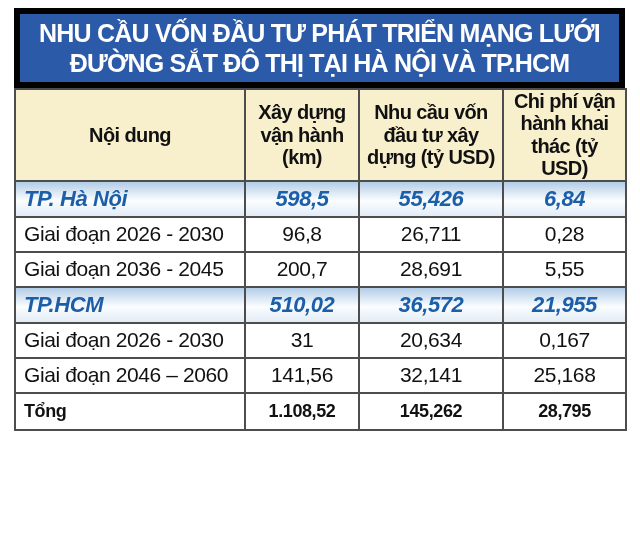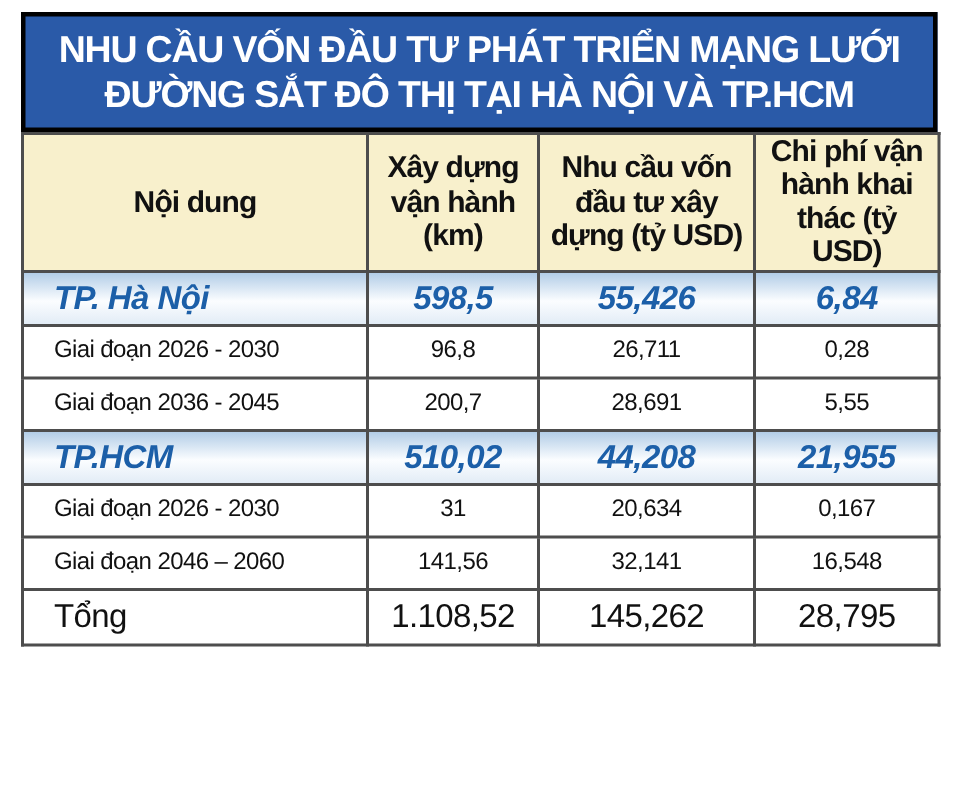--- a/index.html
+++ b/index.html
@@ -20,21 +20,21 @@
     left: 14px;
     top: 8px;
     width: 611px;
   }
   
   .title-banner {
     box-sizing: border-box;
     width: 611px;
     height: 80px;
     background: #2a5aa8;
-    border: 3px solid #000000;
+    border: 6px solid #000000;
     color: #ffffff;
     font-weight: bold;
     font-size: 25px;
     letter-spacing: -0.8px;
     line-height: 1.2;
     text-align: center;
     display: flex;
     flex-direction: column;
     justify-content: center;
     white-space: pre-line;
@@ -63,42 +63,42 @@
     font-size: 20px;
     letter-spacing: -0.6px;
     line-height: 1.12;
     white-space: pre-line;
     vertical-align: middle;
   }
   
   tbody td {
     height: 35px;
     background: #ffffff;
-    font-size: 16px;
+    font-size: 21px;
     letter-spacing: -0.4px;
     vertical-align: middle;
   }
   tbody td.label-cell {
     text-align: left;
-    padding-left: 20px;
+    padding-left: 8px;
   }
   
   tbody tr.section td {
     height: 36px;
     background: linear-gradient(to bottom, #b2cde7 0%, #fbfdff 55%, #e2ecf6 100%);
     color: #1c5fa8;
     font-weight: bold;
     font-style: italic;
     font-size: 22px;
   }
   
   tbody tr.total td {
     height: 37px;
-    font-weight: normal;
-    font-size: 22px;
+    font-weight: bold;
+    font-size: 18px;
   }
 </style>
 </head>
 <body>
 
 <div id="canvas">
   <div id="infographic">
 
     <div class="title-banner">NHU CẦU VỐN ĐẦU TƯ PHÁT TRIỂN MẠNG LƯỚI
 ĐƯỜNG SẮT ĐÔ THỊ TẠI HÀ NỘI VÀ TP.HCM</div>
@@ -139,34 +139,34 @@
         </tr>
         <tr class="normal">
           <td class="label-cell">Giai đoạn 2036 - 2045</td>
           <td>200,7</td>
           <td>28,691</td>
           <td>5,55</td>
         </tr>
         <tr class="section">
           <td class="label-cell">TP.HCM</td>
           <td>510,02</td>
-          <td>44,208</td>
+          <td>36,572</td>
           <td>21,955</td>
         </tr>
         <tr class="normal">
           <td class="label-cell">Giai đoạn 2026 - 2030</td>
           <td>31</td>
           <td>20,634</td>
           <td>0,167</td>
         </tr>
         <tr class="normal">
           <td class="label-cell">Giai đoạn 2046 – 2060</td>
           <td>141,56</td>
           <td>32,141</td>
-          <td>16,548</td>
+          <td>25,168</td>
         </tr>
         <tr class="total">
           <td class="label-cell">Tổng</td>
           <td>1.108,52</td>
           <td>145,262</td>
           <td>28,795</td>
         </tr>
       </tbody>
     </table>
 

